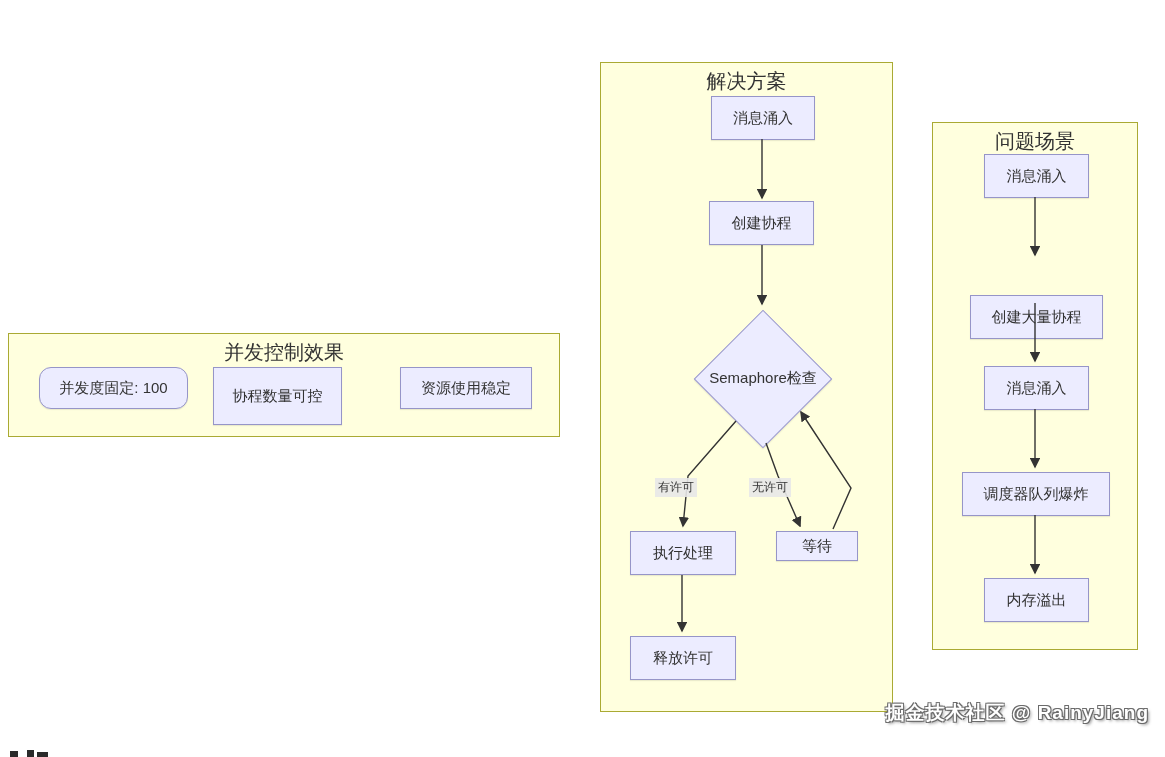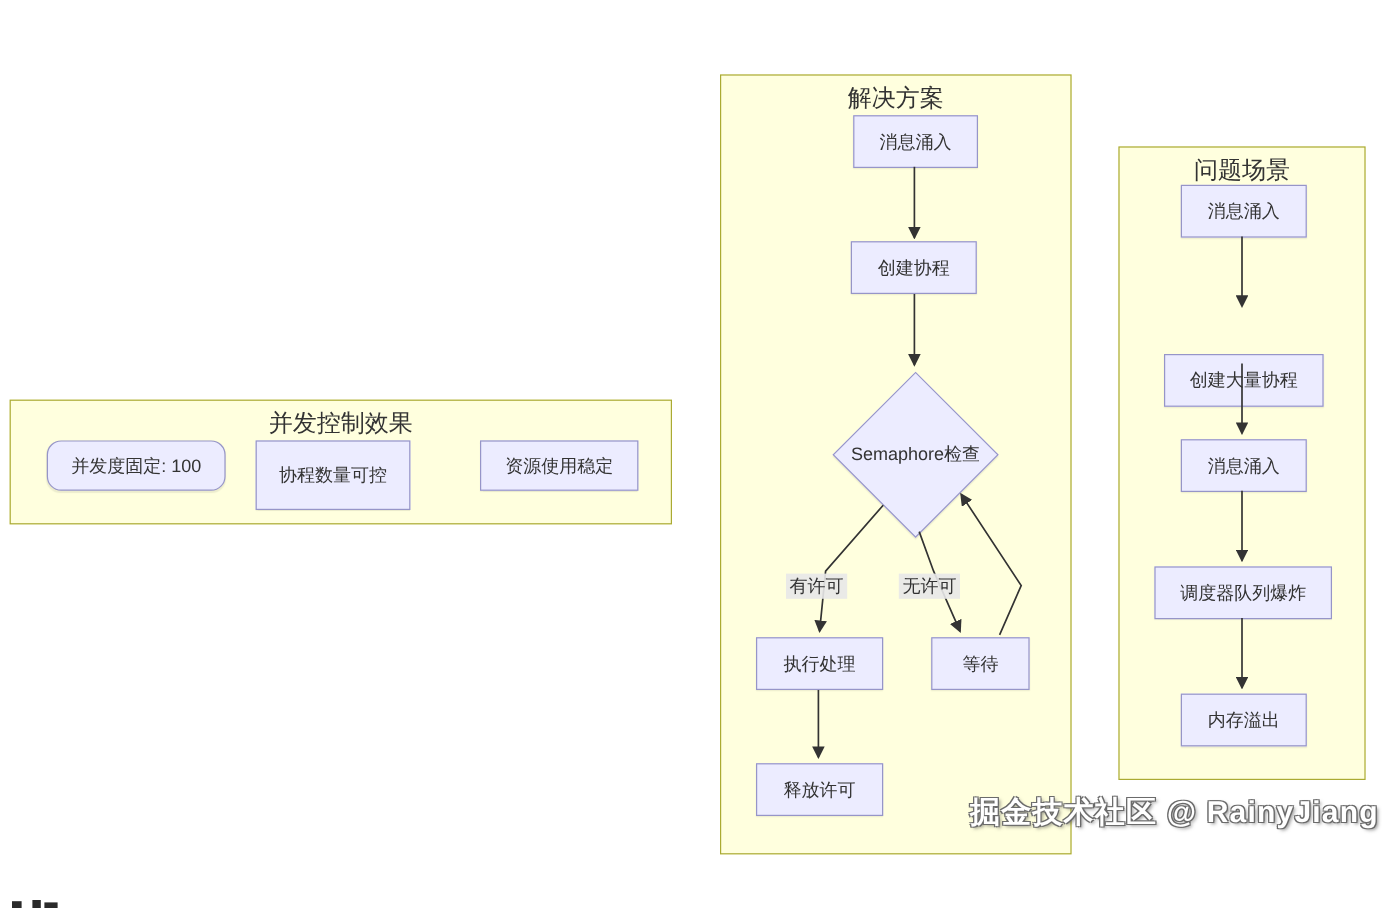--- a/index.html
+++ b/index.html
@@ -66,30 +66,30 @@
     width: 1165px;
     height: 757px;
     z-index: 5;
     pointer-events: none;
   }
   .edge-label {
     position: absolute;
     z-index: 6;
     background: var(--edge_label_bg, rgba(232,232,232,0.9));
     padding: 1px 3px;
-    font-size: 15px;
+    font-size: 12px;
     color: var(--text, #333333);
     white-space: nowrap;
   }
   .watermark {
     position: absolute;
-    top: 660px;
+    top: 700px;
     right: 16px;
     z-index: 9;
-    font-size: 25px;
+    font-size: 19px;
     font-weight: bold;
     letter-spacing: 1px;
     color: var(--watermark_fill, #ffffff);
     text-shadow:
       -1px -1px 0 #6b6b6b, 1px -1px 0 #6b6b6b,
       -1px 1px 0 #6b6b6b, 1px 1px 0 #6b6b6b,
       2px 2px 3px rgba(60,60,60,0.55);
     white-space: nowrap;
   }
   .artifact {
@@ -122,21 +122,21 @@
       <span>消息涌入</span>
     </div>
     <div class="node" style="left:108px; top:138px; width:105px; height:44px;">
       <span>创建协程</span>
     </div>
     <div class="diamond-shape" style="left:113px; top:267px;"></div>
     <div class="diamond-label" style="left:62px; top:306px; width:200px;">Semaphore检查</div>
     <div class="node" style="left:29px; top:468px; width:106px; height:44px;text-align:center;">
       <span>执行处理</span>
     </div>
-    <div class="node" style="left:175px; top:468px; width:82px; height:44px;">
+    <div class="node" style="left:175px; top:468px; width:82px; height:30px;">
       <span>等待</span>
     </div>
     <div class="node" style="left:29px; top:573px; width:106px; height:44px;">
       <span>释放许可</span>
     </div>
   </section>
 
   <section class="cluster" style="left:932px; top:122px; width:206px; height:528px;">
     <div class="cluster-title">问题场景</div>
     <div class="node" style="left:51px; top:31px; width:105px; height:44px;">

